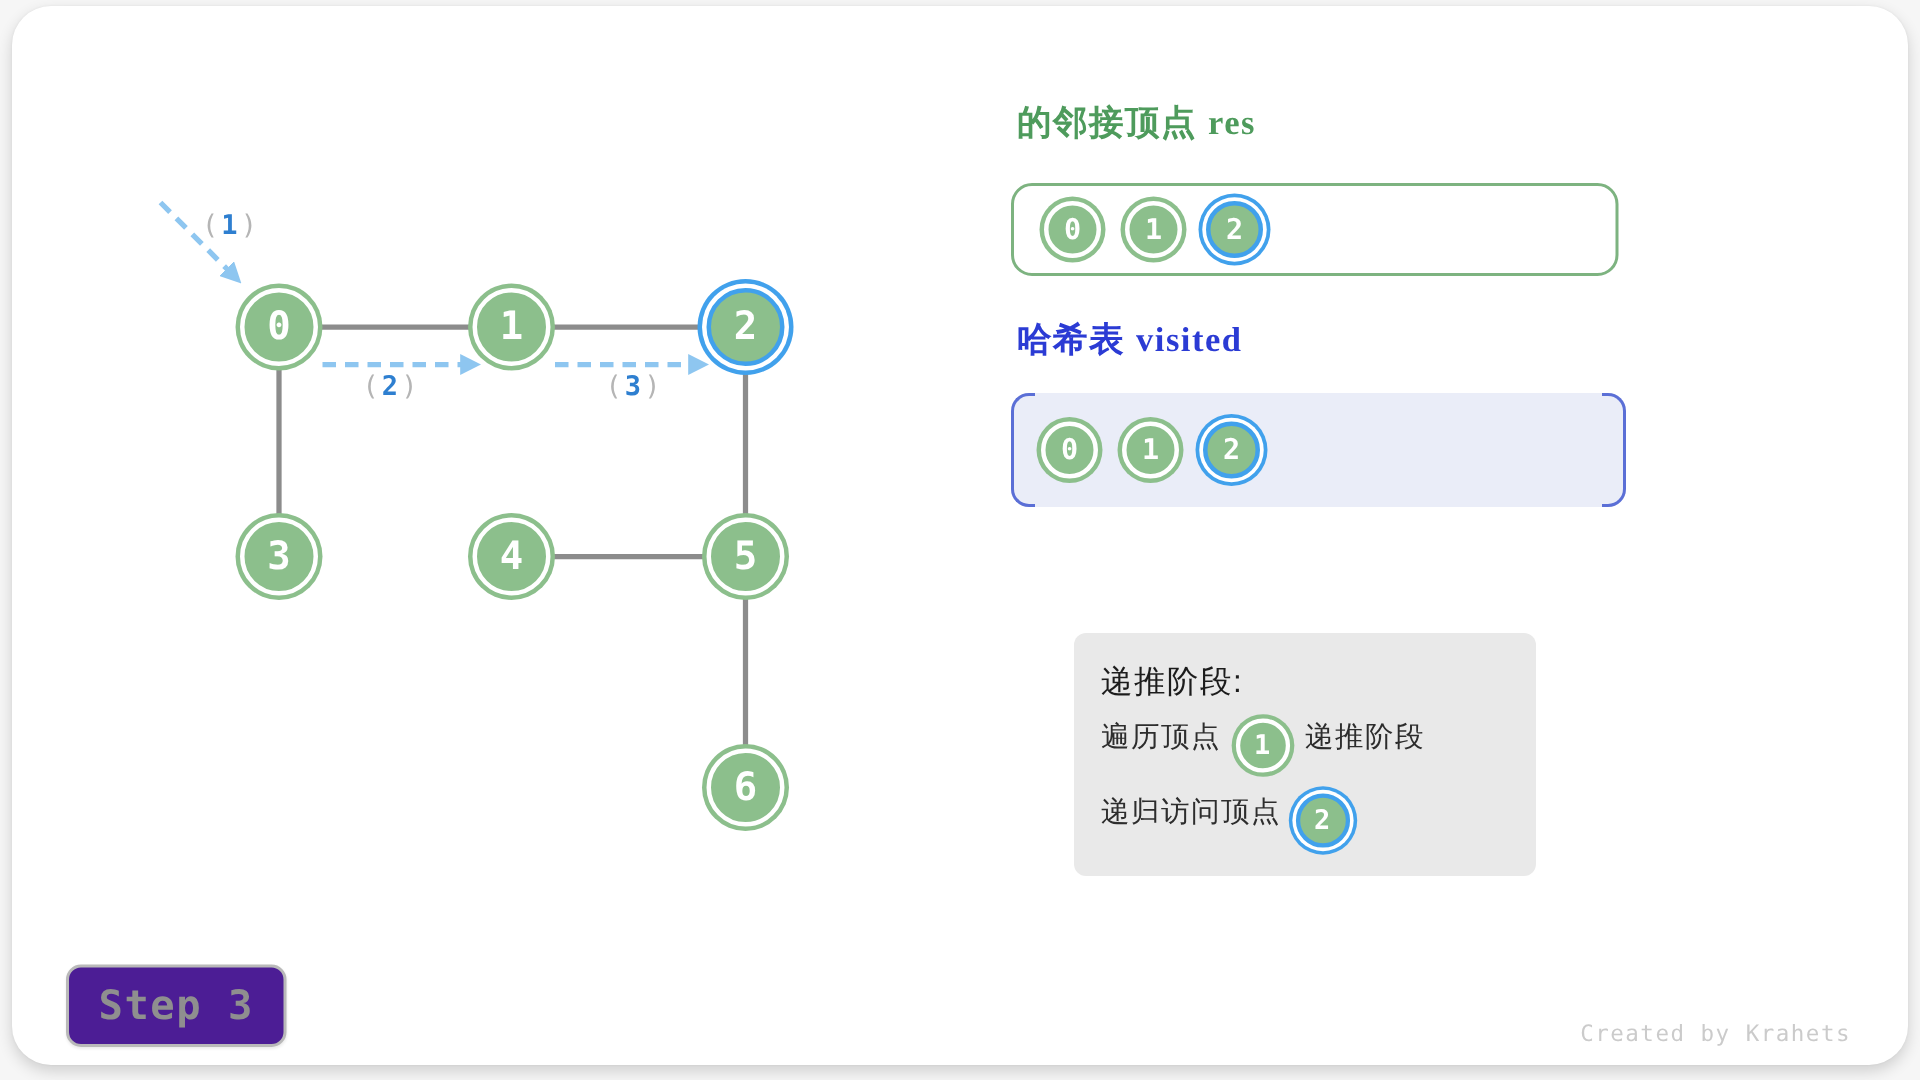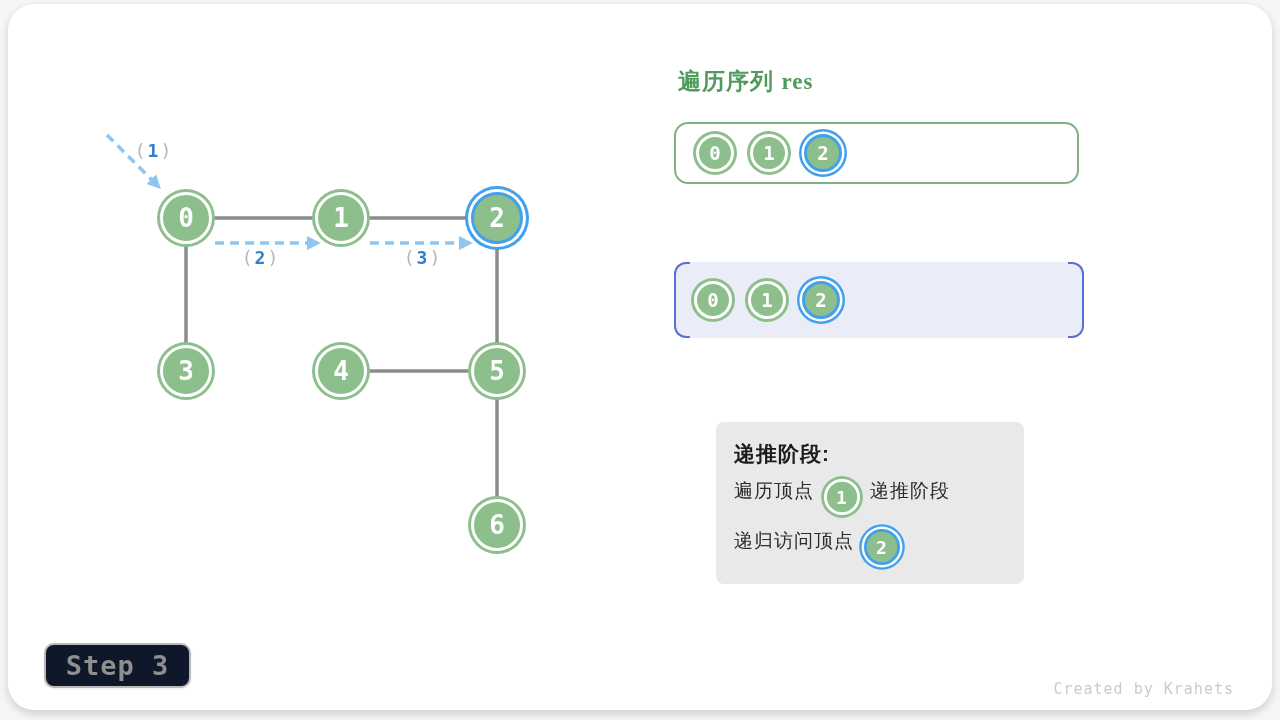--- a/index.html
+++ b/index.html
@@ -78,31 +78,31 @@
     right: 0; border: 2.5px solid #5B6FD6; border-left: none;
     border-radius: 0 12px 12px 0;
   }
 
   
   .status-box {
     position: absolute; left: 708px; top: 418px; width: 308px; height: 162px;
     background: #E9E9E9; border-radius: 8px; padding: 18px 18px 0 18px;
     color: #2d2d2d;
   }
-  .status-header { font-size: 21px; font-weight: bold; color: #1c1c1c; letter-spacing: 1px; }
+  .status-header { font-size: 21px; font-weight: normal; color: #1c1c1c; letter-spacing: 1px; }
   .status-line {
     display: flex; align-items: flex-start; font-size: 19px; letter-spacing: 1px;
     margin-top: 10px; height: 40px;
   }
   .status-line .chip { margin: 0 9px; transform: scale(0.95); }
 
   
   .step-box {
-    position: absolute; left: 36px; top: 639px; width: 147px; height: 45px;
-    background: #0f172a; border: 2px solid #b9b9b9; border-radius: 10px;
+    position: absolute; left: 36px; top: 639px; width: 147px; height: 55px;
+    background: #4c1d95; border: 2px solid #b9b9b9; border-radius: 10px;
     display: flex; align-items: center; justify-content: center;
     font-family: "DejaVu Sans Mono", monospace; font-weight: bold;
     font-size: 27px; color: #8f8f8f; letter-spacing: 1px;
     box-shadow: 0 1px 2px rgba(0,0,0,0.08);
   }
   .credit {
     position: absolute; right: 38px; top: 676px;
     font-family: "DejaVu Sans Mono", monospace; font-size: 15px; color: #cbcbcb;
     letter-spacing: 1px;
   }
@@ -147,29 +147,33 @@
 
   <div class="node node-lg" style="left:152px; top:188px;">0</div>
   <div class="node node-lg" style="left:307px; top:188px;">1</div>
   <div class="node node-lg highlight" style="left:463px; top:188px;">2</div>
   <div class="node node-lg" style="left:152px; top:341px;">3</div>
   <div class="node node-lg" style="left:307px; top:341px;">4</div>
   <div class="node node-lg" style="left:463px; top:341px;">5</div>
   <div class="node node-lg" style="left:463px; top:495px;">6</div>
 
   <div class="panel-title title-res">
-    <span>遍历序列</span>
+    <span>的邻接顶点</span>
     <span class="code">res</span>
   </div>
   <div class="res-box">
     <span class="chip">0</span>
     <span class="chip">1</span>
     <span class="chip highlight">2</span>
   </div>
 
+  <div class="panel-title title-visited">
+    <span>哈希表</span>
+    <span class="code">visited</span>
+  </div>
   <div class="visited-box">
     <span class="chip">0</span>
     <span class="chip">1</span>
     <span class="chip highlight">2</span>
   </div>
 
   <div class="status-box">
     <div class="status-header">递推阶段:</div>
     <div class="status-line">
       <span>遍历顶点</span>

